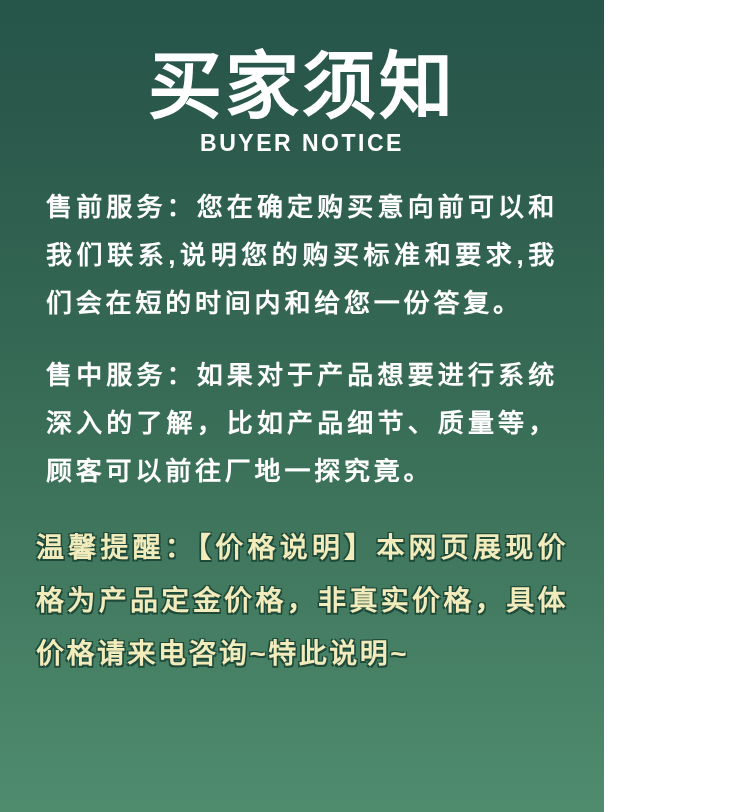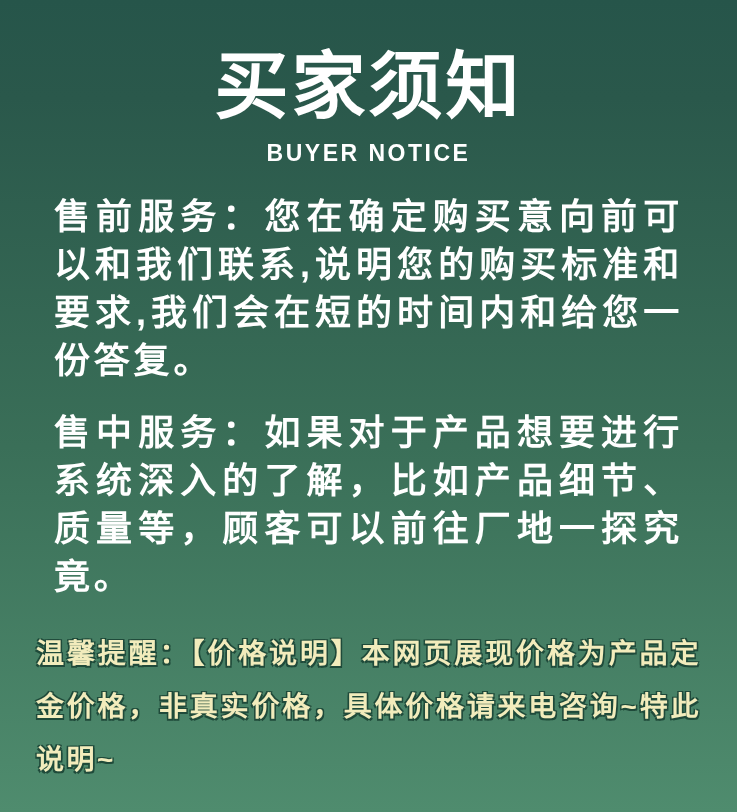--- a/index.html
+++ b/index.html
@@ -2,52 +2,51 @@
 <html lang="zh-CN"><head>
 <meta charset="utf-8">
 <style>
   html, body { margin: 0; padding: 0; }
   body {
     font-family: "Liberation Sans", "DejaVu Sans", sans-serif;
     -webkit-font-smoothing: antialiased;
   }
   .poster {
     position: relative;
-    width: 737px;
+    width: 604px;
     height: 812px;
     overflow: hidden;
     background: linear-gradient(180deg, #26554a 0%, #2a584b 12%, #3a6f58 55%, #4f8c6e 100%);
   }
   .poster-header {
     padding-top: 44px;
     text-align: center;
   }
   .page-title {
     margin: 0;
     color: #ffffff;
     font-size: 74px;
     font-weight: 800;
     line-height: 86px;
     letter-spacing: 3px;
   }
   .page-subtitle {
-    margin-top: 10px;
     color: #ffffff;
     font-size: 23px;
     font-weight: 700;
     letter-spacing: 2.5px;
   }
   .notice-body {
     padding: 0 38px;
   }
   .para {
-    margin: 16px;
+    margin: 8px;
     margin-top: 24px;
     color: #ffffff;
-    font-size: 36px;
+    font-size: 26px;
     font-weight: 700;
     line-height: 48px;
     letter-spacing: 3.8px;
     text-align: justify;
     text-justify: inter-ideograph;
   }
   .para.first {
     margin-top: 26px;
   }
   .price-reminder {

